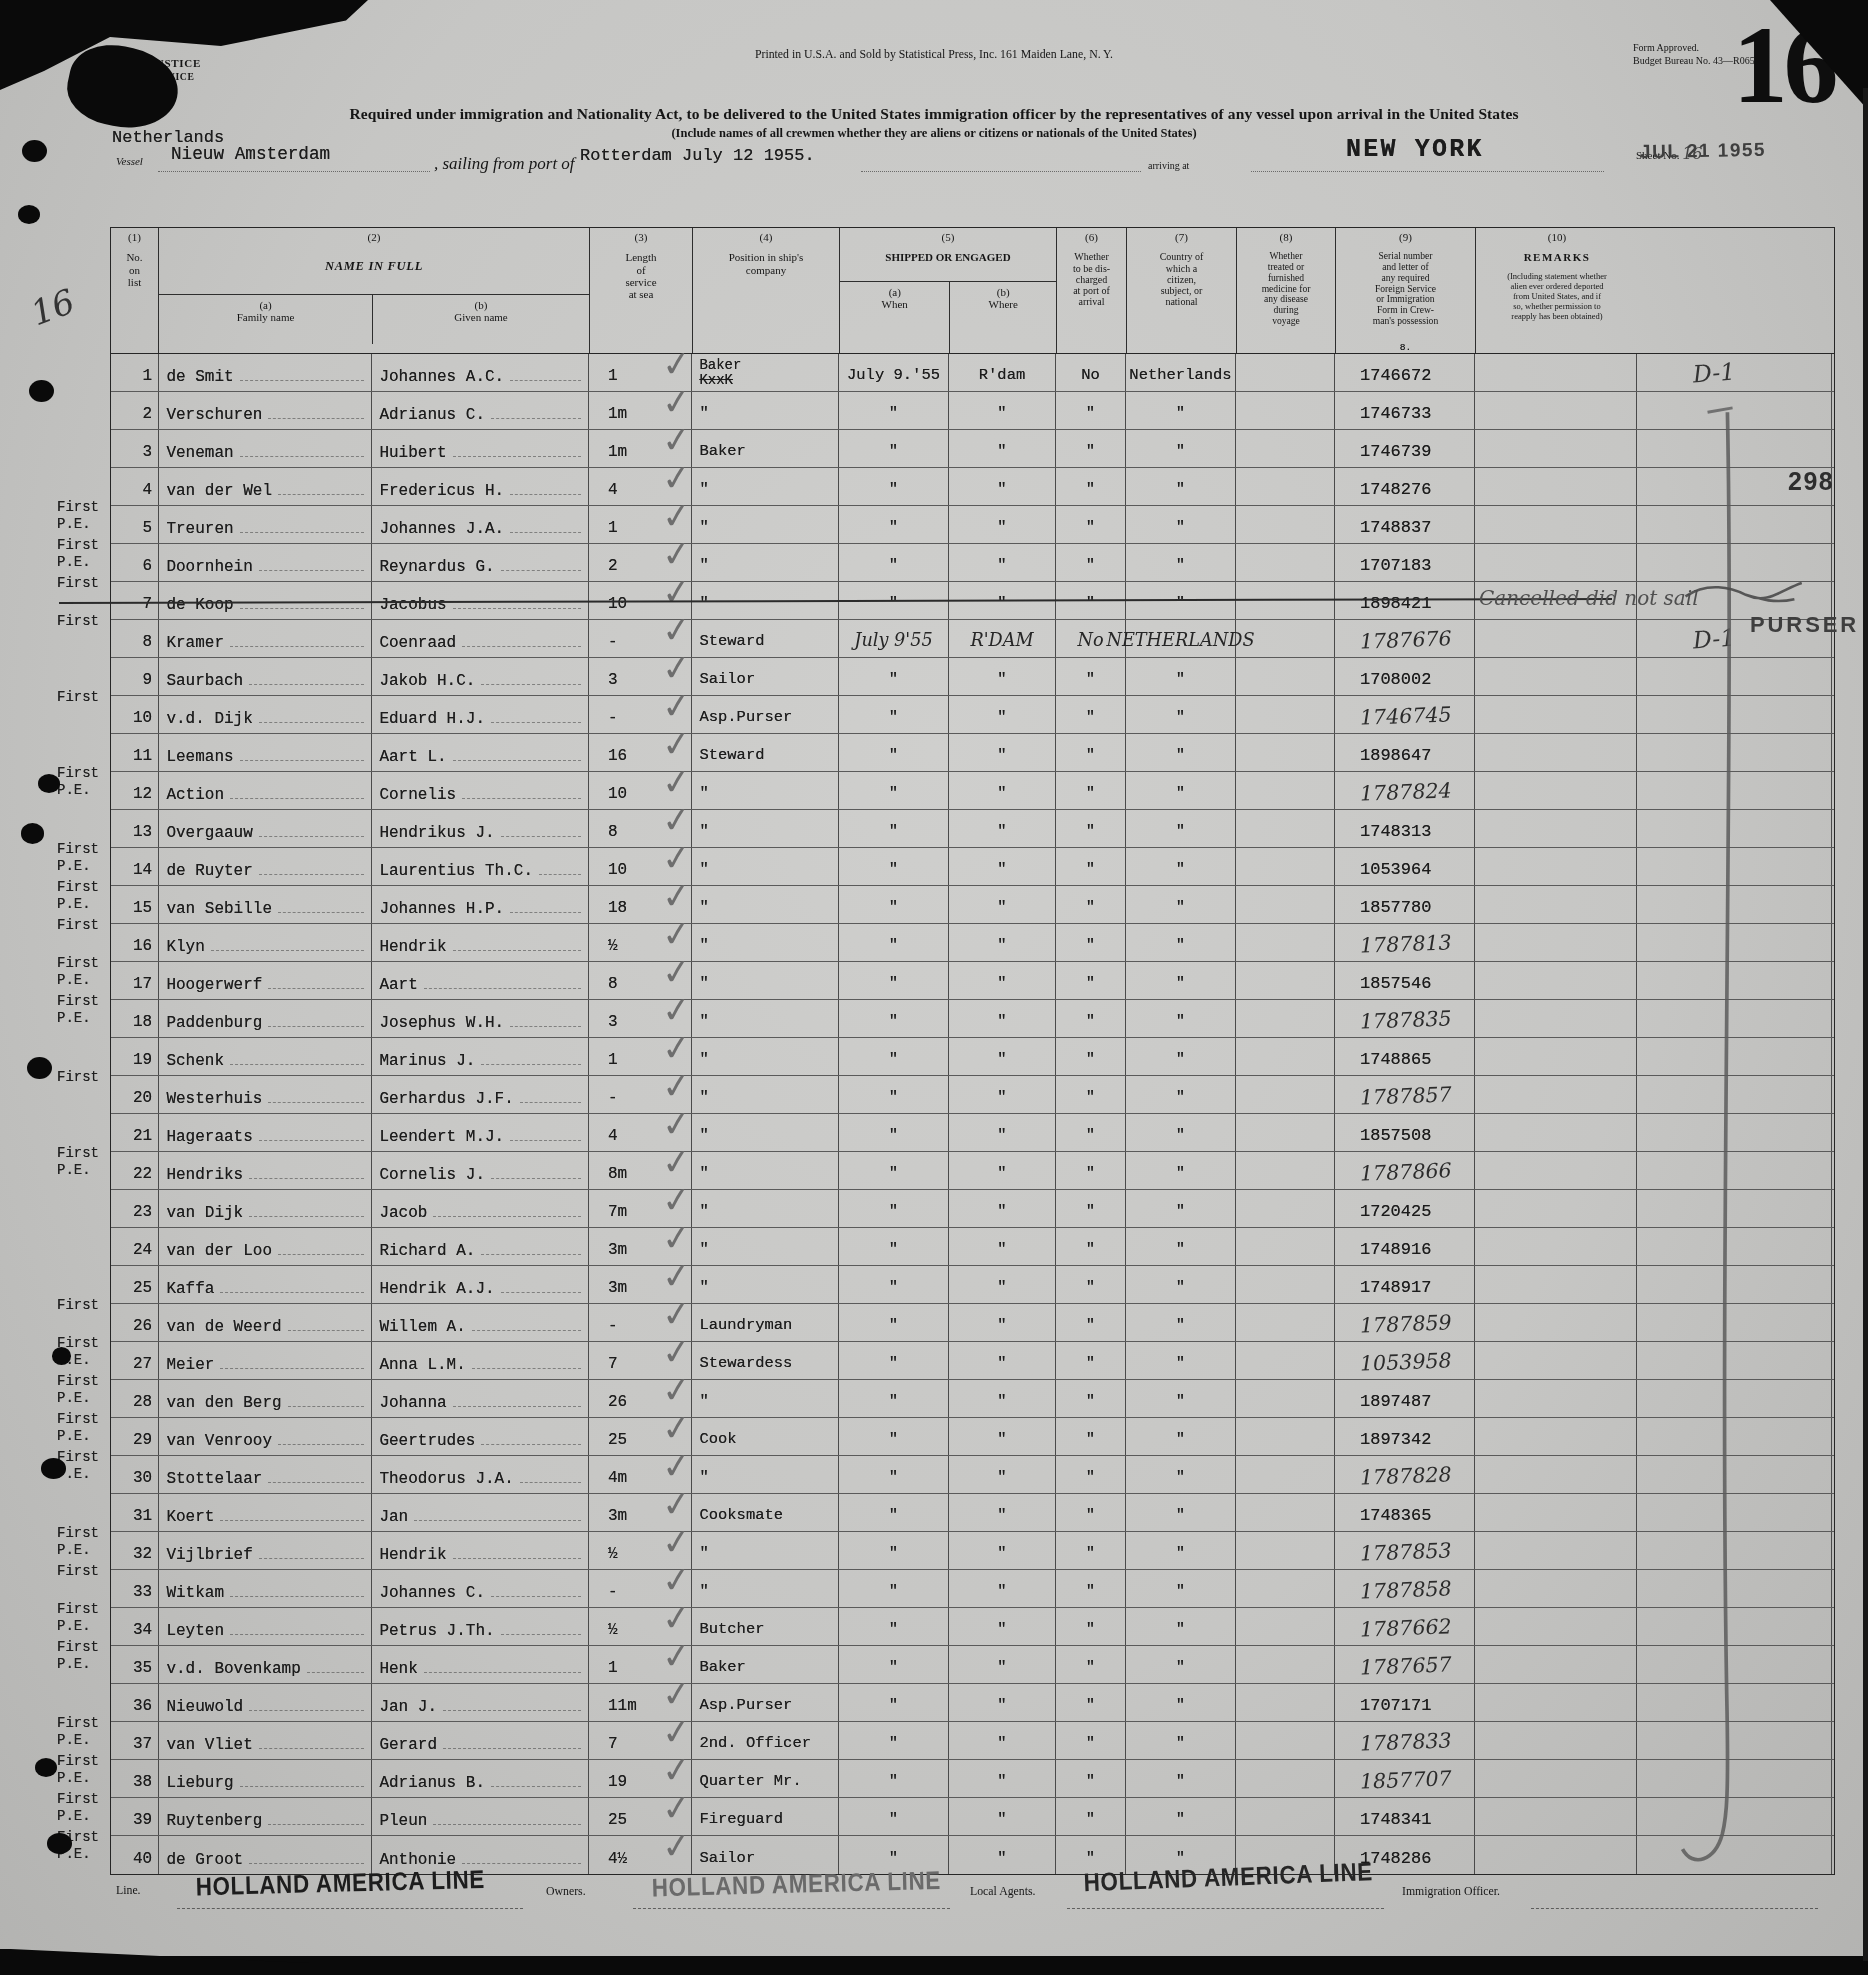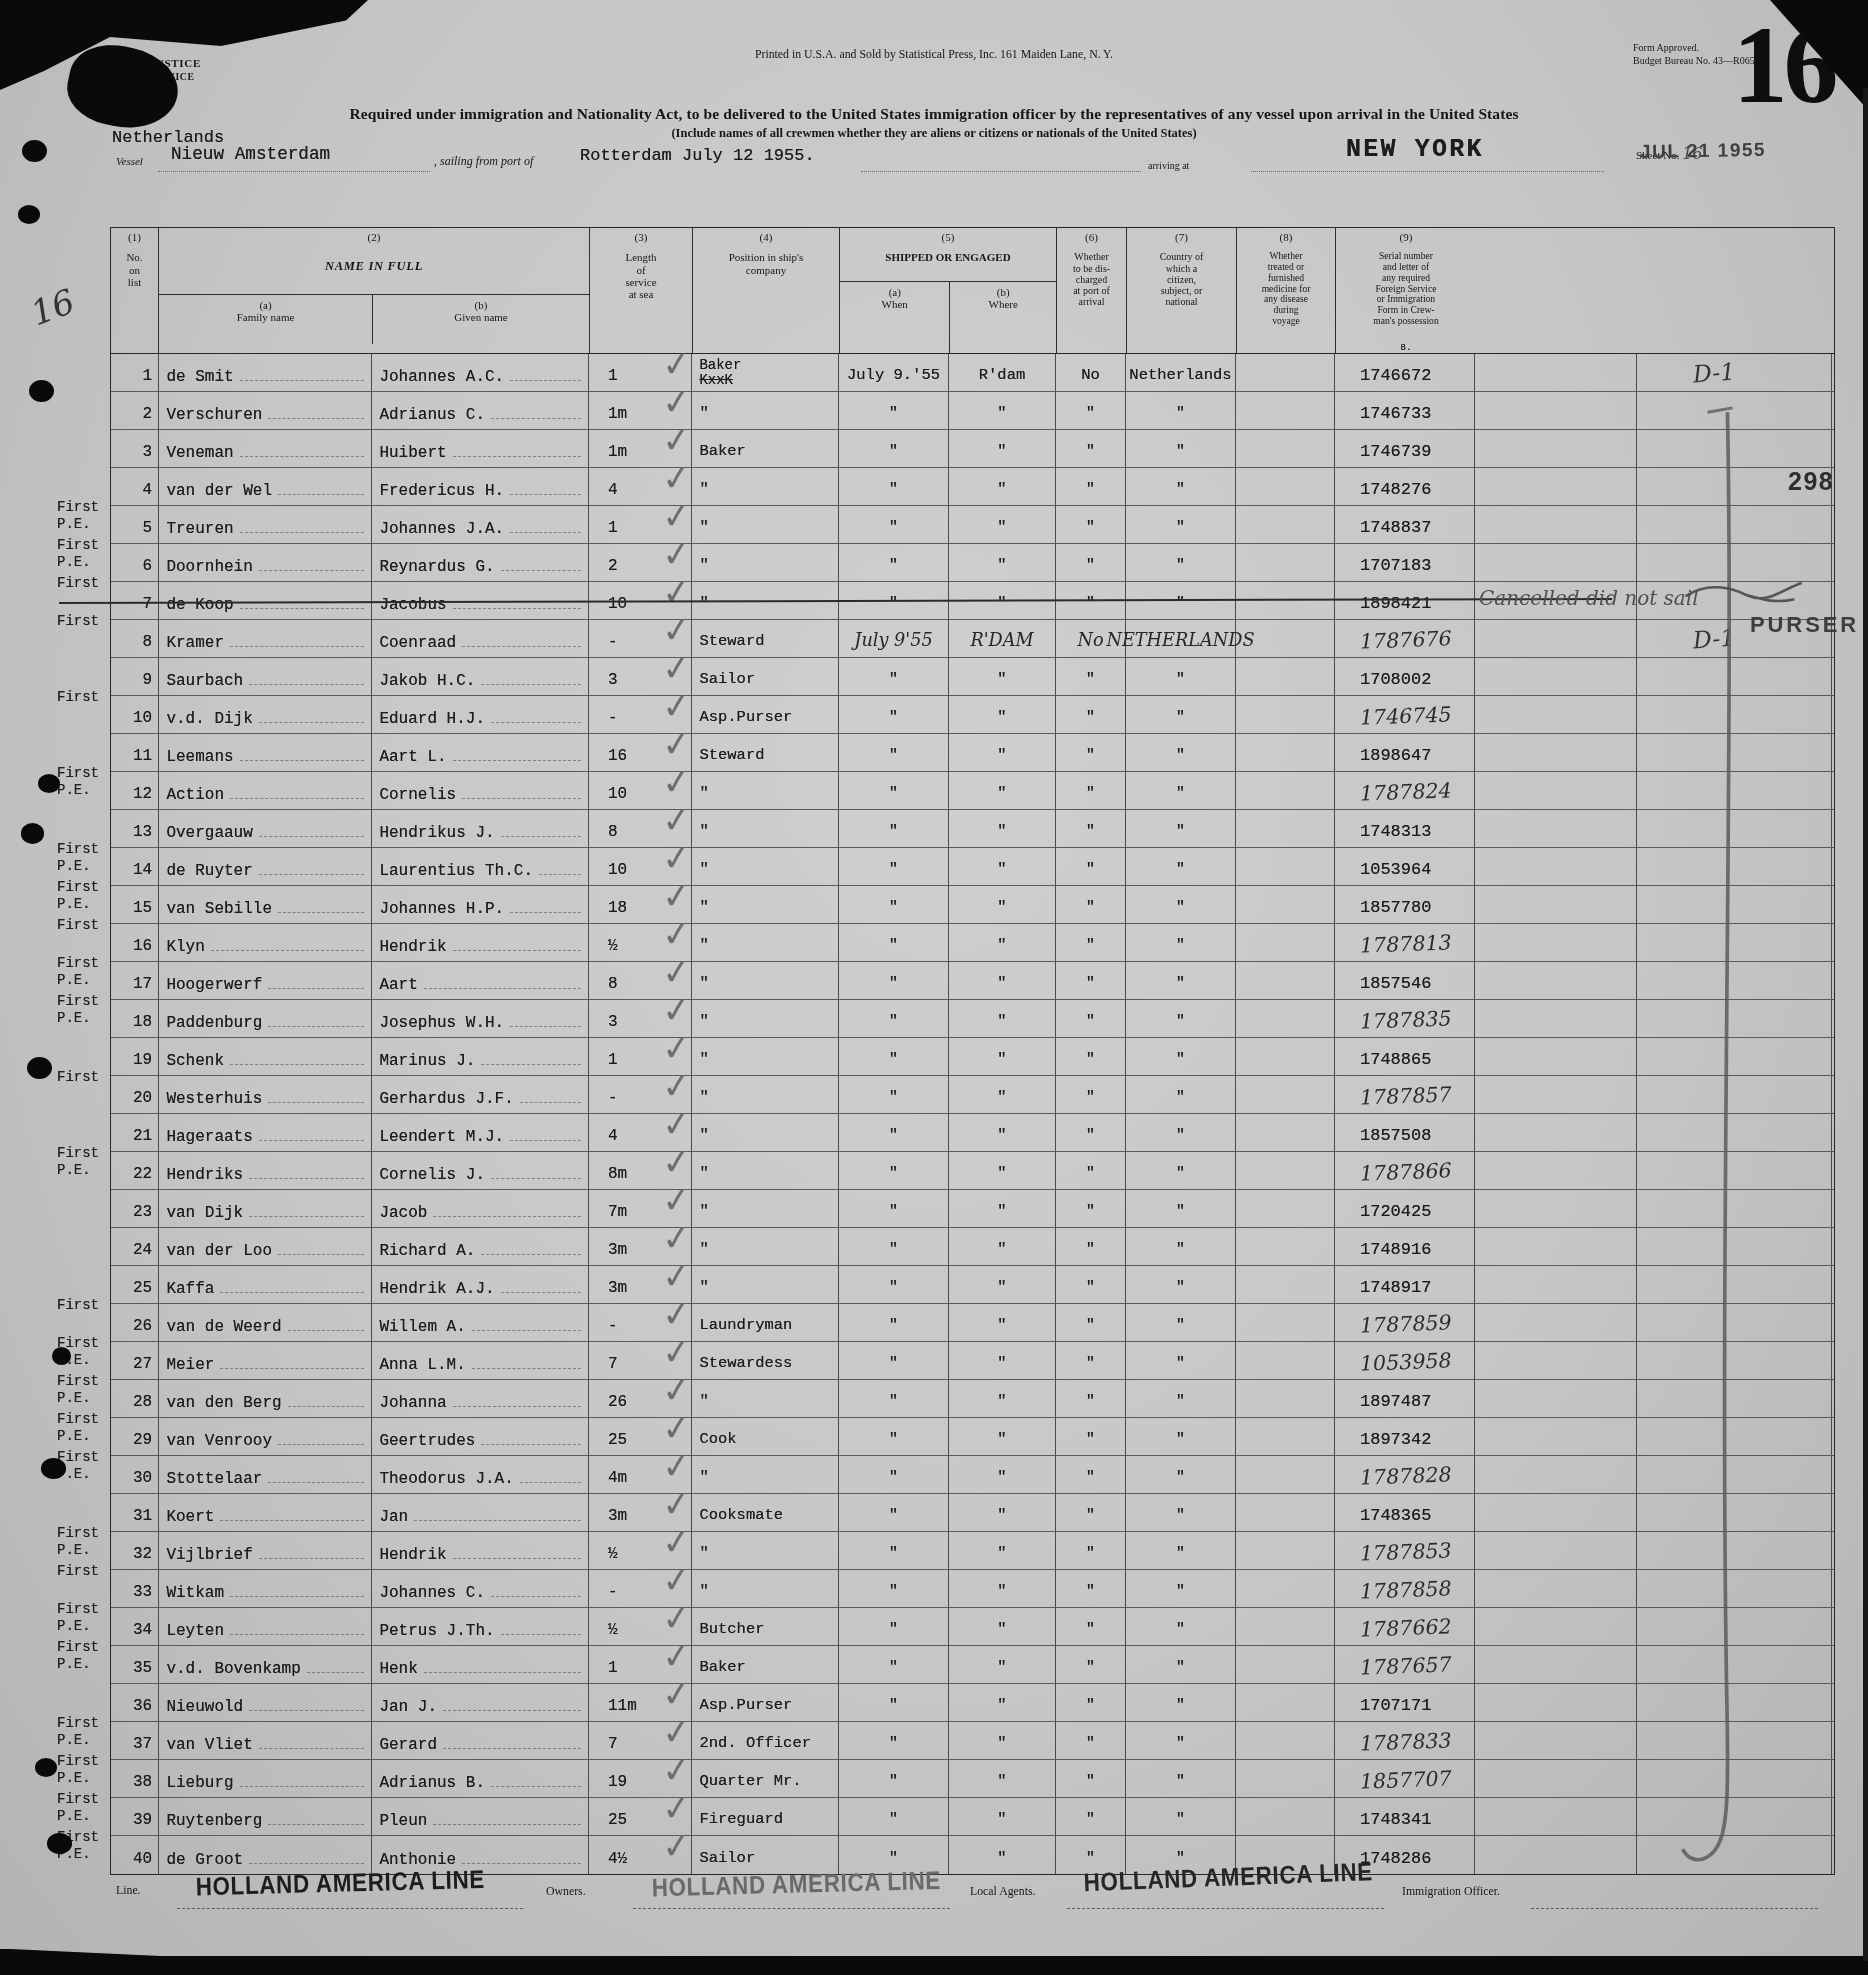--- a/index.html
+++ b/index.html
@@ -31,21 +31,21 @@
   #form-approved{left:1633px;top:41px;font-size:10px;line-height:1.3;}
   #corner-number{right:34px;top:16px;font-size:110px;font-weight:bold;line-height:.9;letter-spacing:-4.4px;color:#0e0e0e;z-index:5;}
   #sheet-no{left:1636px;top:144px;font-size:11px;}
   #sheet-no .hw{font-size:16px;color:#444;}
   #doc-title{top:69px;font-size:31px;font-weight:bold;letter-spacing:1.1px;word-spacing:5.9px;color:#101010;}
   #req-line{top:105px;font-size:15.5px;font-weight:bold;letter-spacing:0.1px;}
   #include-line{top:126px;font-size:12.5px;font-weight:bold;}
   #vessel-country{left:112px;top:128px;font-size:17px;}
   #vessel-label{left:116px;top:155px;font-size:11px;font-style:italic;}
   #vessel-name{left:171px;top:144px;font-size:17.7px;}
-  #sailing-label{left:434px;top:154px;font-size:12px;font-style:italic;font-family:Liberation Serif, serif;}
+  #sailing-label{left:434px;top:154px;font-size:17px;font-style:italic;font-family:Liberation Serif, serif;}
   #sailing-port{left:580px;top:146px;font-size:17px;}
   #arriving-label{left:1148px;top:160px;font-size:10px;}
   #arrival-port{left:1346px;top:135px;font-size:25px;letter-spacing:2.2px;font-weight:bold;}
   #arrival-stamp{left:1640px;top:140px;font-size:19px;letter-spacing:1.5px;color:#3f3f3f;transform:rotate(-1deg);}
   .dotline{position:absolute;border-bottom:1.5px dotted rgba(30,30,30,.55);height:0;}
 
   
   #manifest{position:absolute;left:110px;top:227px;width:1725px;z-index:2;}
   #thead{display:flex;height:127px;border:1.5px solid #262626;box-sizing:border-box;}
   .hcol{border-right:0.7px solid #2e2e2e;box-sizing:border-box;display:flex;flex-direction:column;overflow:hidden;}
@@ -214,20 +214,29 @@
         <div class="hnum">(9)</div>
         <div class="hlabel" style="font-size:9.6px;">Serial number
 and letter of
 any required
 Foreign Service
 or Immigration
 Form in Crew-
 man's possession</div>
         <div class="h9extra typed">8.</div>
       </div>
+      <div class="hcol w10">
+        <div class="hnum">(10)</div>
+        <div class="hlabel" style="flex:0 0 17.7px;font-weight:bold;letter-spacing:1.5px;">REMARKS</div>
+        <div class="hsmall">(Including statement whether
+alien ever ordered deported
+from United States, and if
+so, whether permission to
+reapply has been obtained)</div>
+      </div>
     </div>
     <div id="tbody">
         <div class="row">
     <span class="margin-label typed"></span>
     <div class="cell c-no typed w1">
             <span>1</span>
           </div>
     <div class="cell c-name wa2">
             <span class="typed">de Smit</span>
             <span class="leader"></span>

